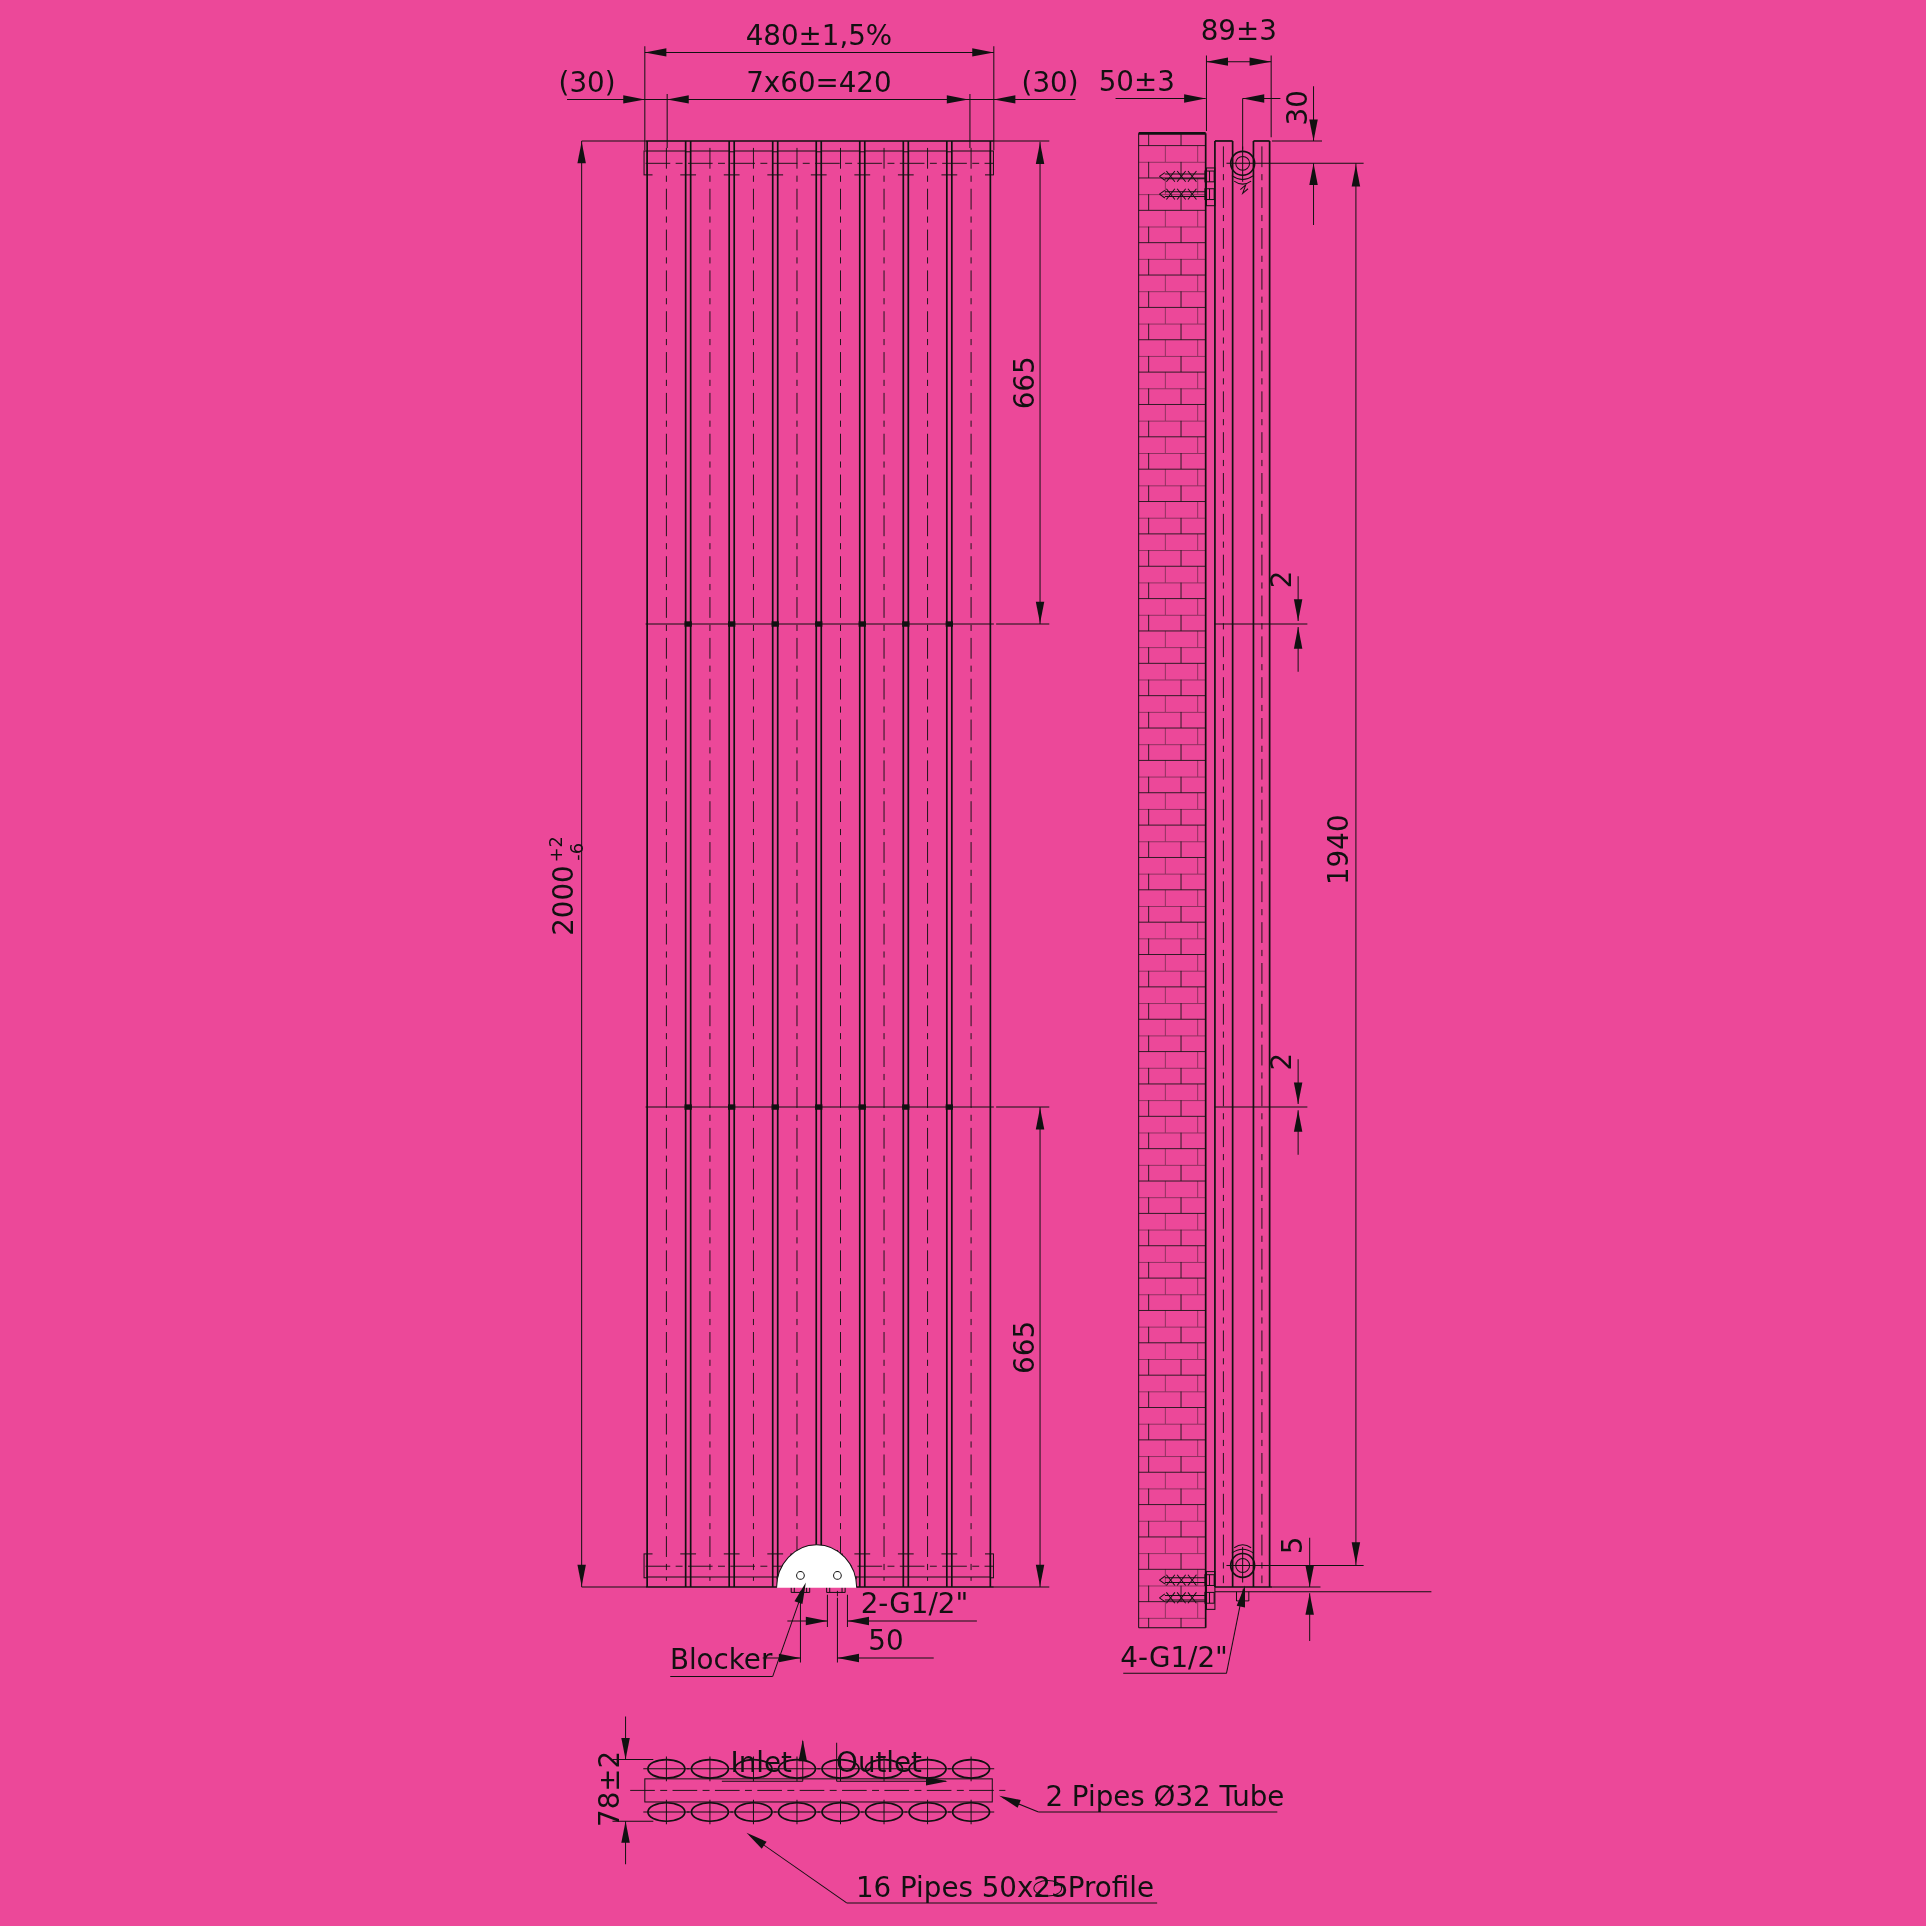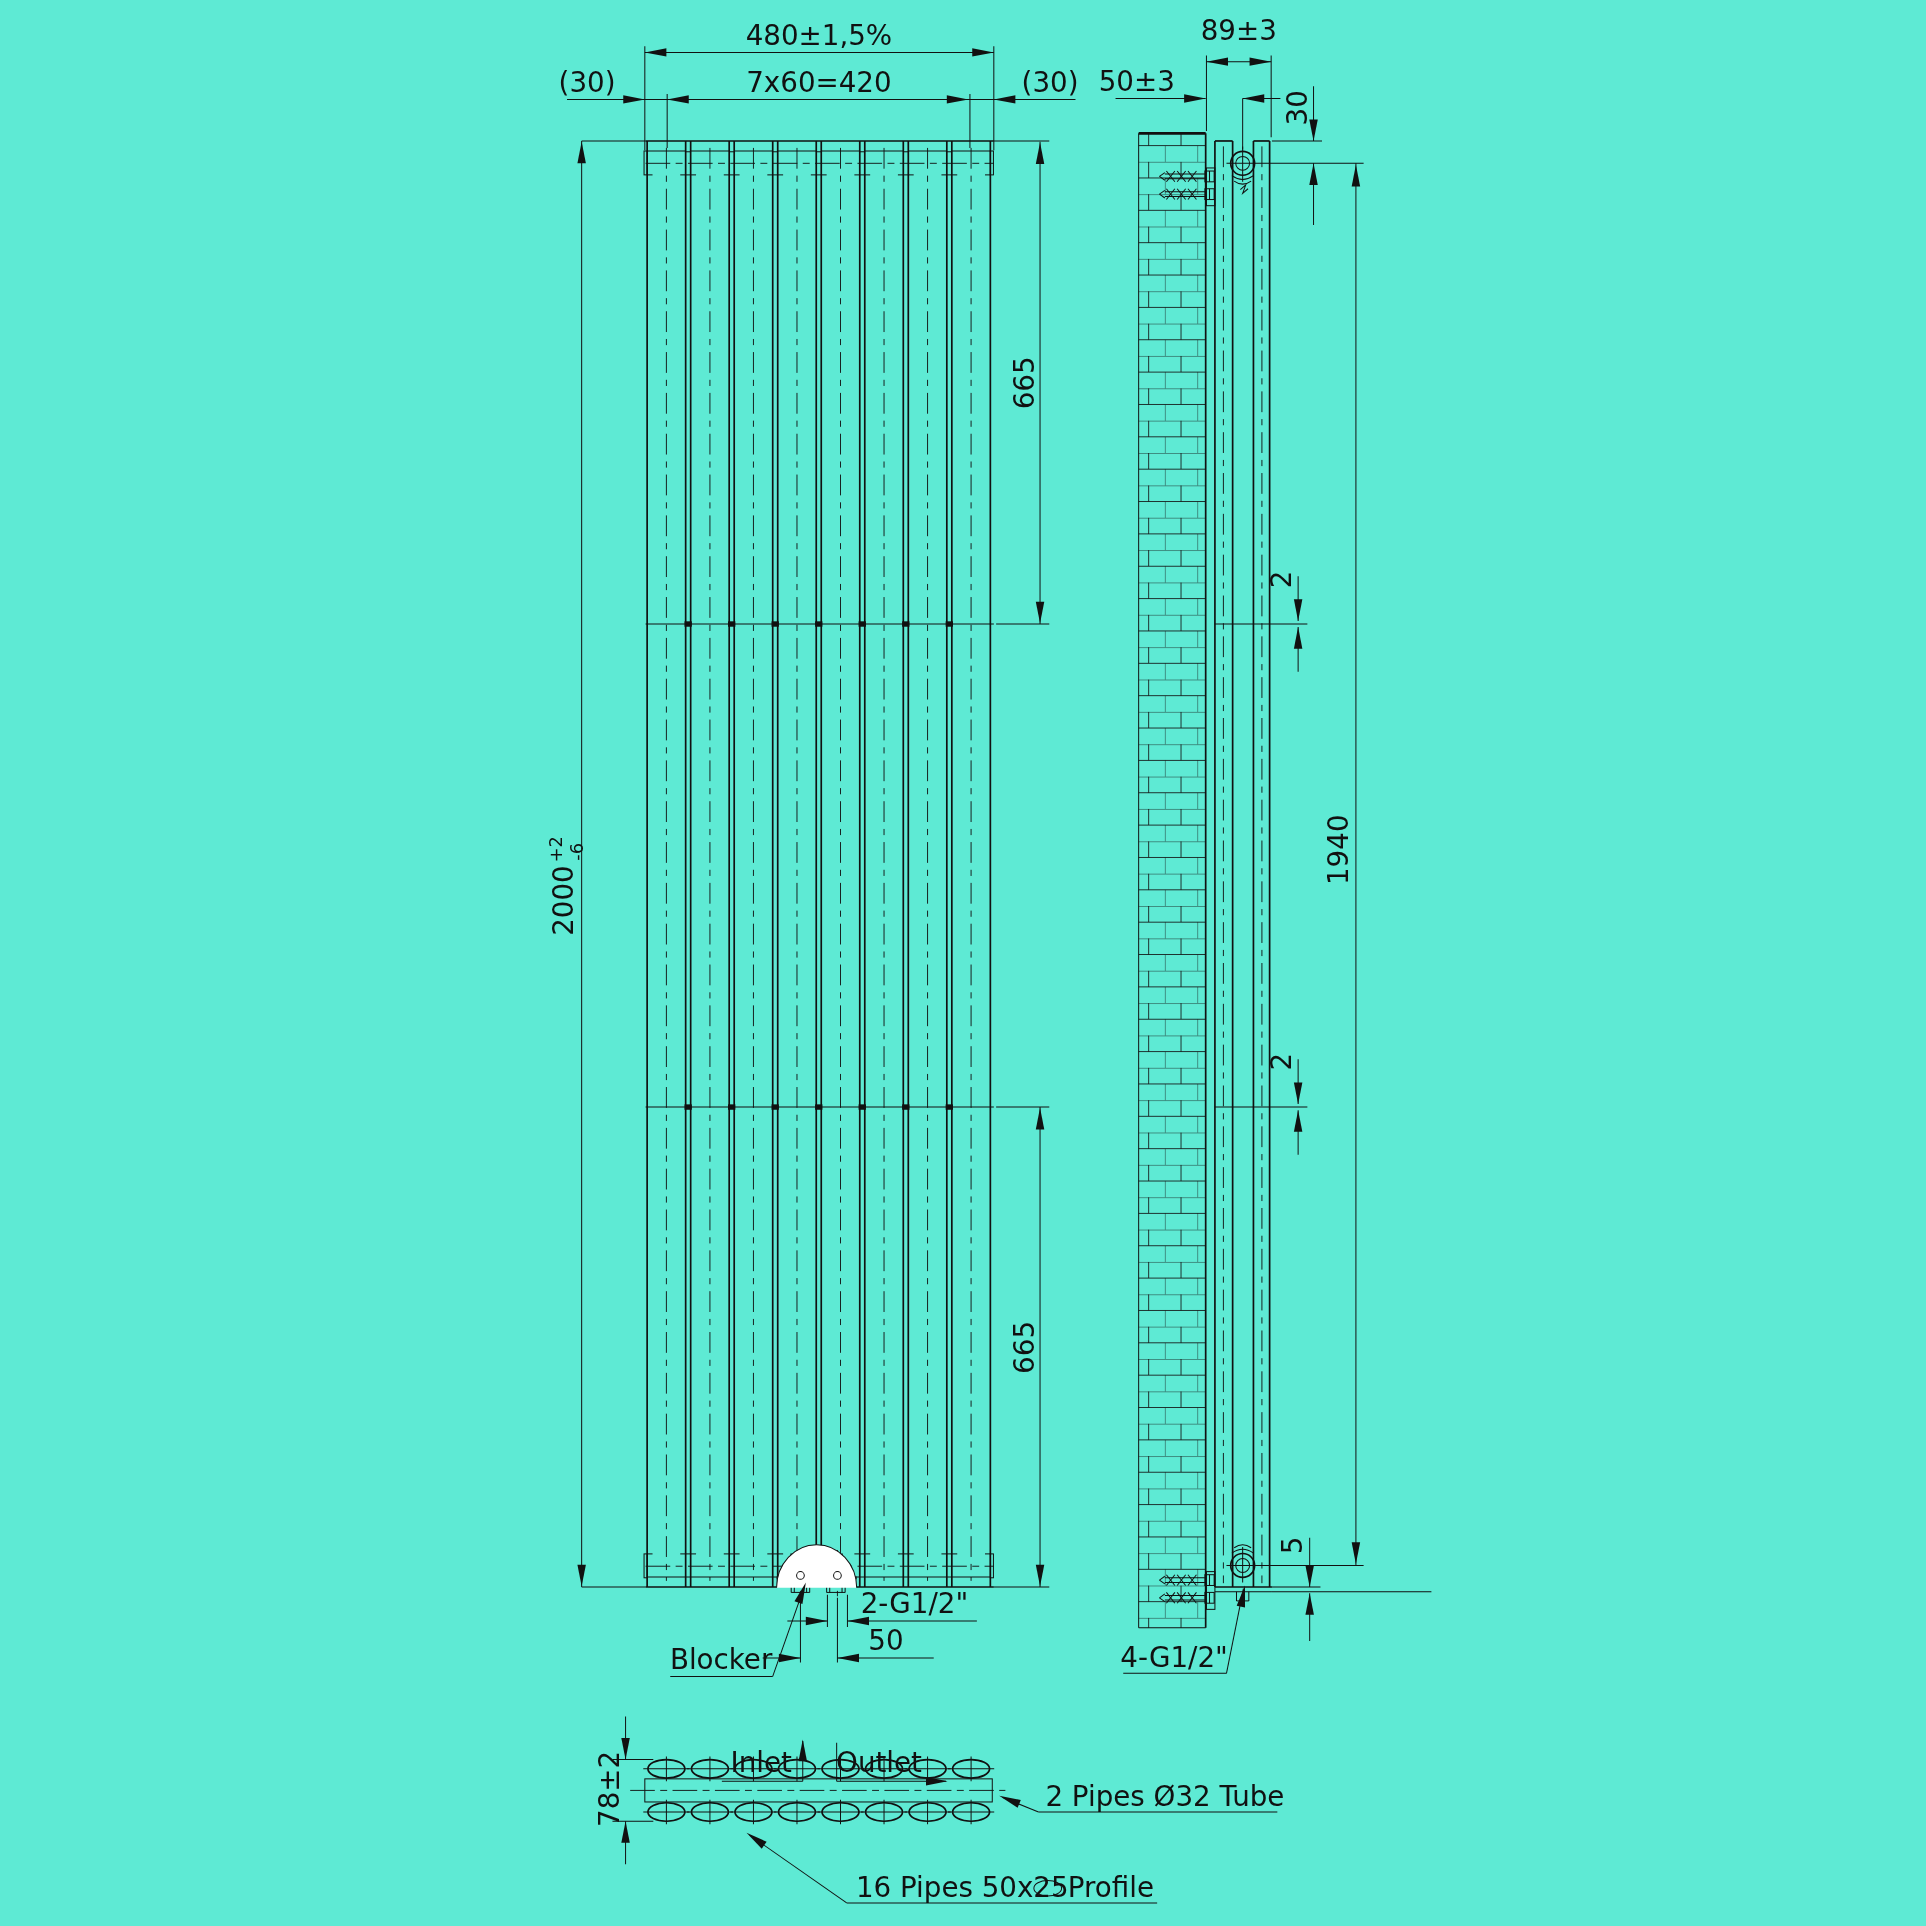--- a/index.html
+++ b/index.html
@@ -1,16 +1,16 @@
 <!DOCTYPE html>
 <html style="font-size:12.3px"><head>
 <meta charset="utf-8">
 <style>
   html,body{margin:0;padding:0;background:#ffffff;}
-  .page{width:1926px;height:1926px;background:#5eead4;position:relative;font-family:"DejaVu Sans","Liberation Sans",sans-serif;}
+  .page{width:1926px;height:1926px;background:#ec4899;position:relative;font-family:"DejaVu Sans","Liberation Sans",sans-serif;}
   svg{position:absolute;inset:0;}
   
   .o  {stroke:#111;stroke-width:2.2;fill:none;}
   .t  {stroke:#111;stroke-width:1.3;fill:none;}
   .tk {stroke:#111;stroke-width:5;fill:none;}
   .tk2{stroke:#111;stroke-width:3.6;fill:none;}
   .cl {stroke:#111;stroke-width:1.2;fill:none;stroke-dasharray:32 7 9 7;}
   .pd {stroke:#111;stroke-width:1.2;fill:none;stroke-dasharray:27 9 8 9;}
   .fw {fill:#ffffff;}
   .ink{fill:#111;}

